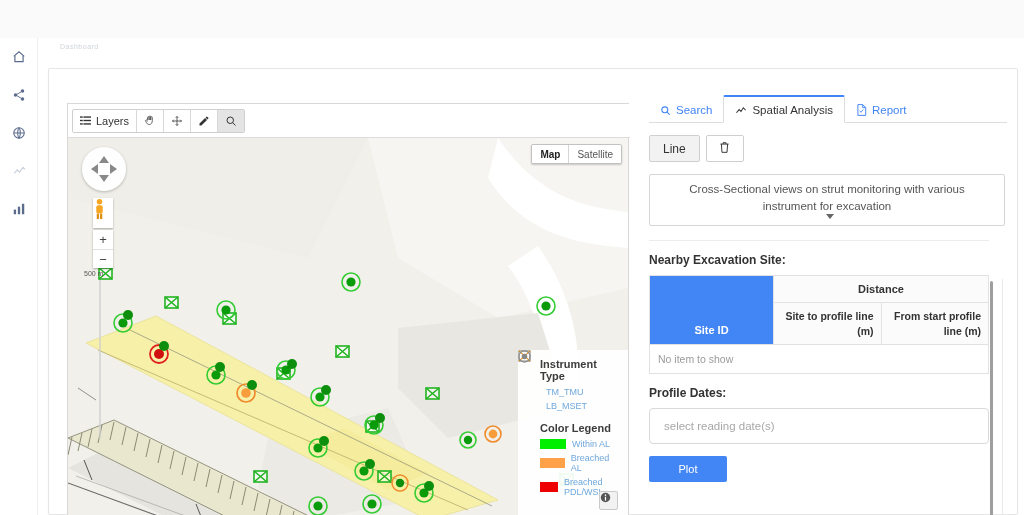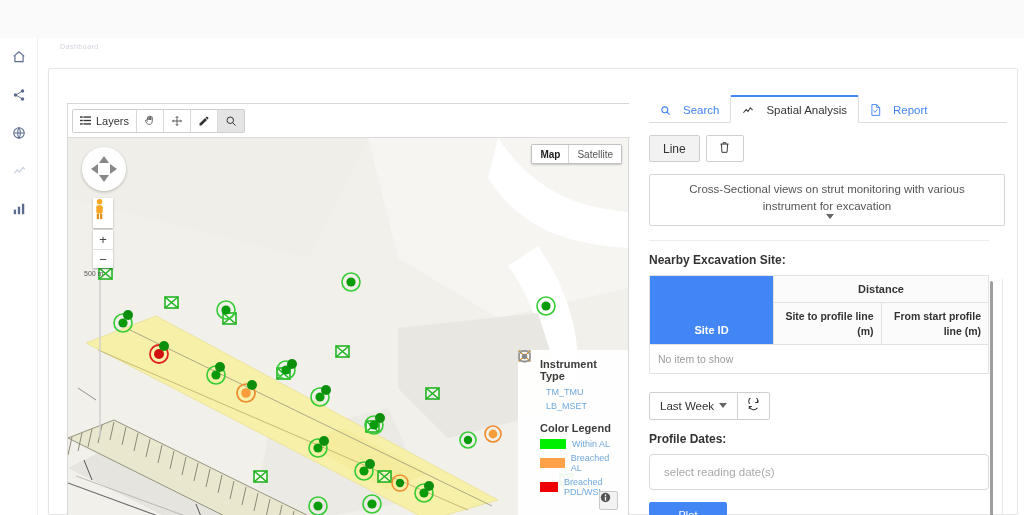--- a/index.html
+++ b/index.html
@@ -127,21 +127,21 @@
   .leg-row span.lbl { font-size: 9px; color: #6fa8dc; }
   .swatch { width: 26px; height: 10px; display:block; }
 
   
   .panel {
     position: absolute; left: 600px; top: 22px; width: 358px; height: 493px;
     overflow: hidden;
   }
   .tabs { display: flex; align-items: flex-end; height: 32px; border-bottom: 1px solid #ddd; }
   .tab {
-    display: flex; align-items: center; gap: 12px;
+    display: flex; align-items: center; gap: 5px;
     font-size: 11.5px; padding: 7px 11px 6px 11px; color: #4285f4;
   }
   .tab.active {
     color: #333; background: #fff;
     border: 1px solid #ddd; border-bottom: 1px solid #fff;
     border-top: 2px solid #4285f4; margin-bottom: -1px; border-radius: 2px 2px 0 0;
   }
   .tab svg { display:block; }
 
   .btnrow { display: flex; margin-top: 12px; }
@@ -623,36 +623,20 @@
           <tr>
             <th class="sub">Site to profile line (m)</th>
             <th class="sub">From start profile line (m)</th>
           </tr>
           <tr>
             <td class="empty" colspan="3">No item to show</td>
           </tr>
         </tbody>
           </table>
 
-        <div class="periodrow">
-          <div class="ddbtn">
-            <span>Last Week</span>
-              <span class="caret"></span>
-          </div>
-          <div class="refresh">
-            <span>
-              <svg width="13" height="13" viewBox="0 0 20 20" fill="none" stroke="#333" stroke-width="1.6">
-                  <path d="M16.5 7A7 7 0 104 9"></path>
-                  <path d="M16.5 3v4h-4"></path>
-                  <path d="M3.5 13a7 7 0 0012.5 2"></path>
-                  <path d="M3.5 17v-4h4"></path>
-                </svg>
-            </span>
-          </div>
-        </div>
 
         <div class="lbl-strong">Profile Dates:</div>
 
         <div class="textinput">select reading date(s)</div>
 
         <div class="submit">Plot</div>
 
         <div class="panel-edge"></div>
         <div class="pscroll"></div>
       </div>

